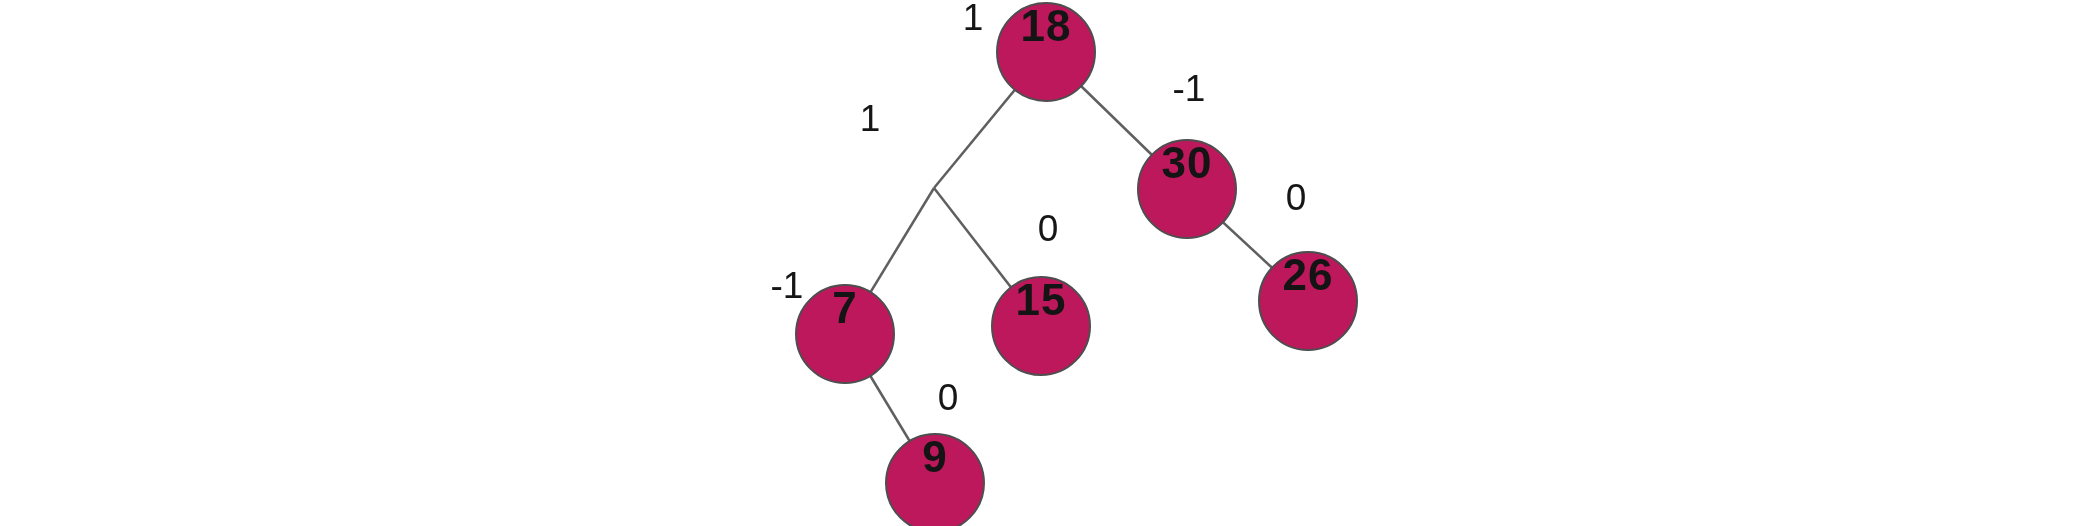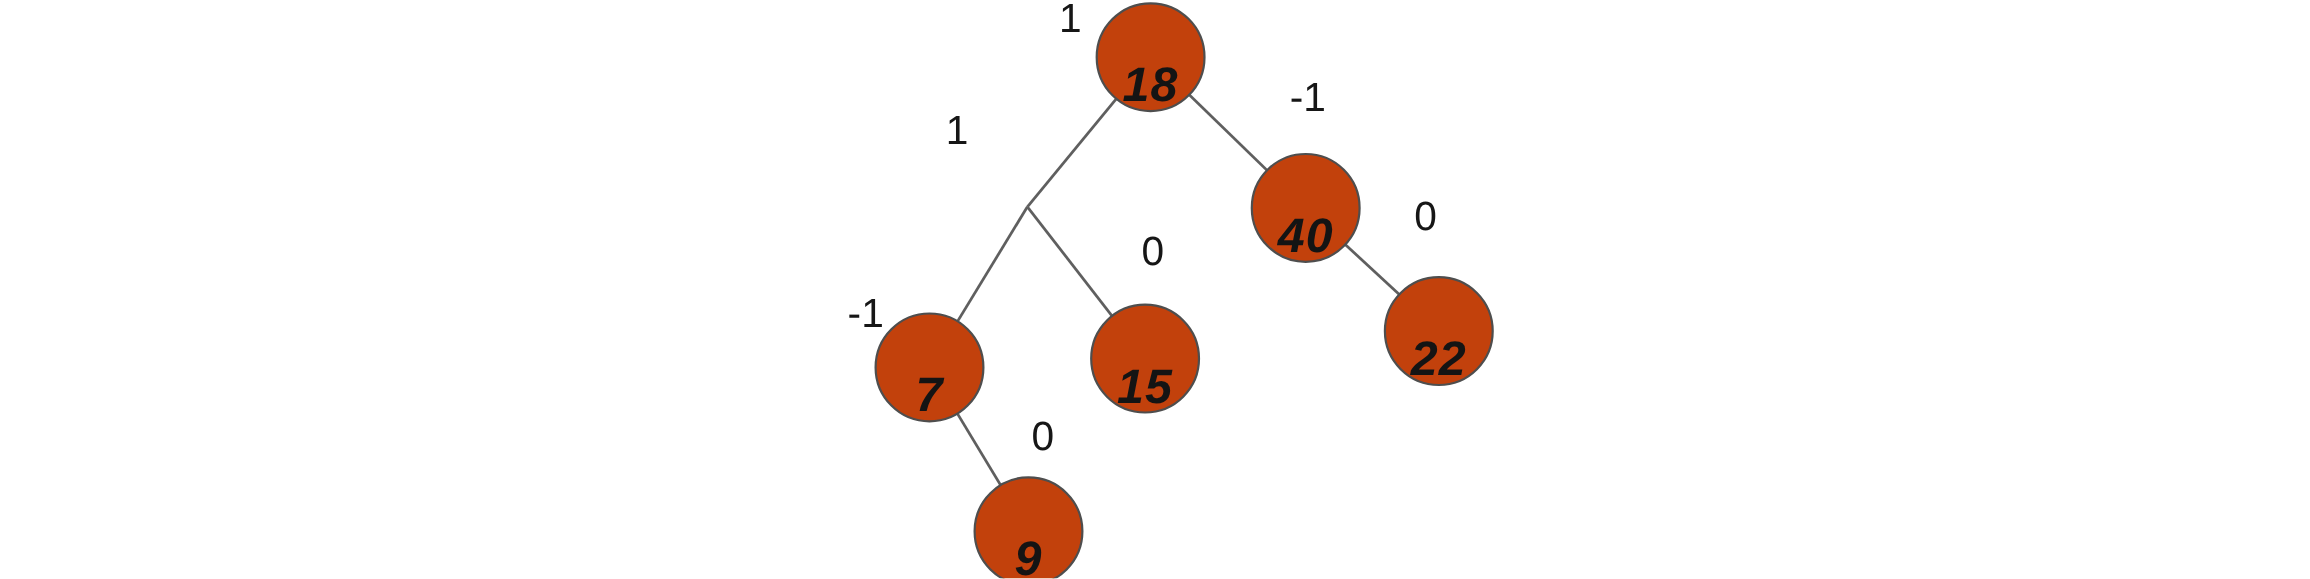--- a/index.html
+++ b/index.html
@@ -25,26 +25,25 @@
   .edges line {
     stroke: #5f5f5f;
     stroke-width: 2.5;
   }
   .node {
     position: absolute;
     width: 100px;
     height: 100px;
     border: 2.5px solid #4e4e4e;
     border-radius: 50%;
-    background: #c2410c;
+    background: #be185d;
     box-sizing: border-box;
     display: flex;
-    align-items: flex-end;
+    align-items: flex-start;
     justify-content: center;
-    font-style: italic;
   }
   .node .value {
     font-size: 44px;
     font-weight: bold;
     color: #141414;
     letter-spacing: 1px;
     line-height: 1;
   }
   .bf {
     position: absolute;
@@ -67,30 +66,30 @@
     <line x1="934" y1="188" x2="845" y2="334"></line>
     <line x1="934" y1="188" x2="1041" y2="326"></line>
     <line x1="1187" y1="189" x2="1308" y2="301"></line>
     <line x1="845" y1="334" x2="935" y2="483"></line>
   </svg>
 
   <div class="node" style="left:996px;  top:2px;">
     <span class="value">18</span>
   </div>
   <div class="node" style="left:1137px; top:139px;">
-    <span class="value">40</span>
+    <span class="value">30</span>
   </div>
   <div class="node" style="left:795px;  top:284px;">
     <span class="value">7</span>
   </div>
   <div class="node" style="left:991px;  top:276px;">
     <span class="value">15</span>
   </div>
   <div class="node" style="left:1258px; top:251px;">
-    <span class="value">22</span>
+    <span class="value">26</span>
   </div>
   <div class="node" style="left:885px;  top:433px;">
     <span class="value">9</span>
   </div>
 
   <span class="bf" style="left:973px;  top:17px;">1</span>
   <span class="bf" style="left:870px;  top:118px;">1</span>
   <span class="bf" style="left:1189px; top:88px;">-1</span>
   <span class="bf" style="left:787px;  top:285px;">-1</span>
   <span class="bf" style="left:1048px; top:228px;">0</span>

